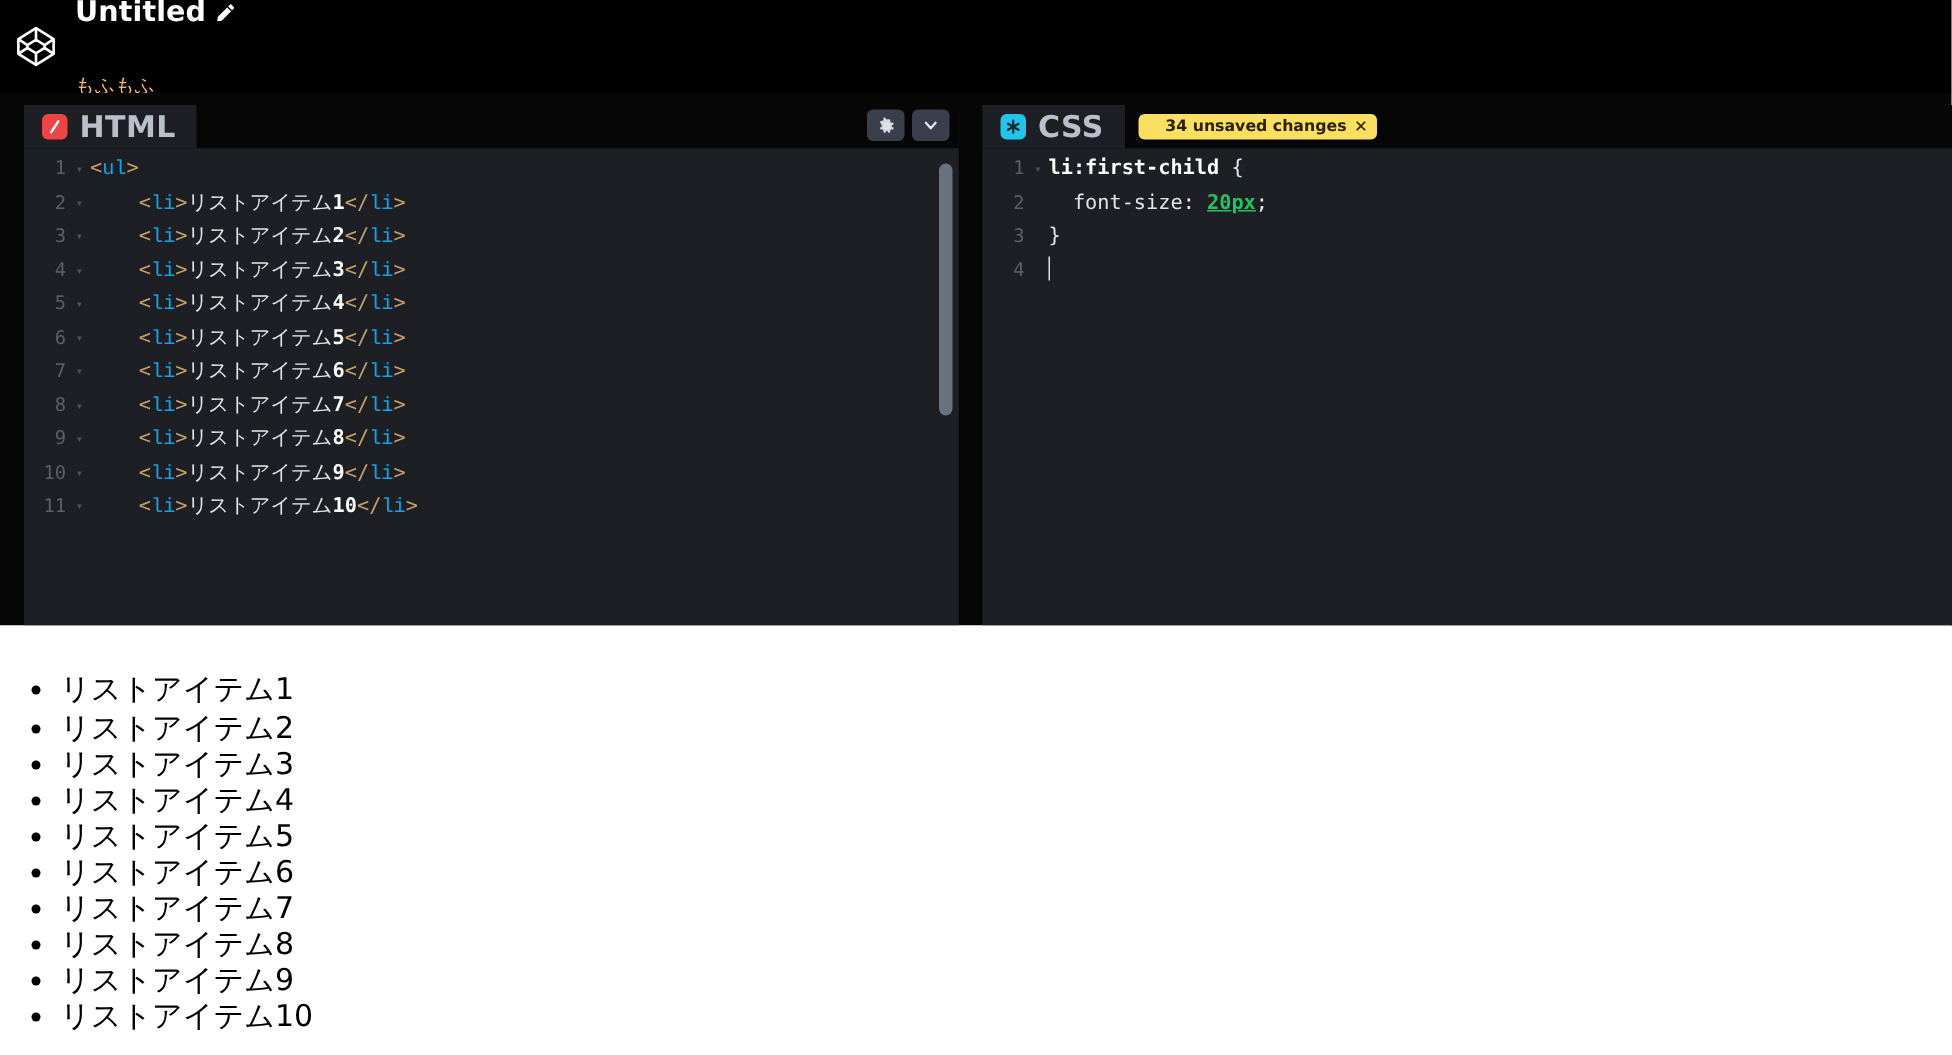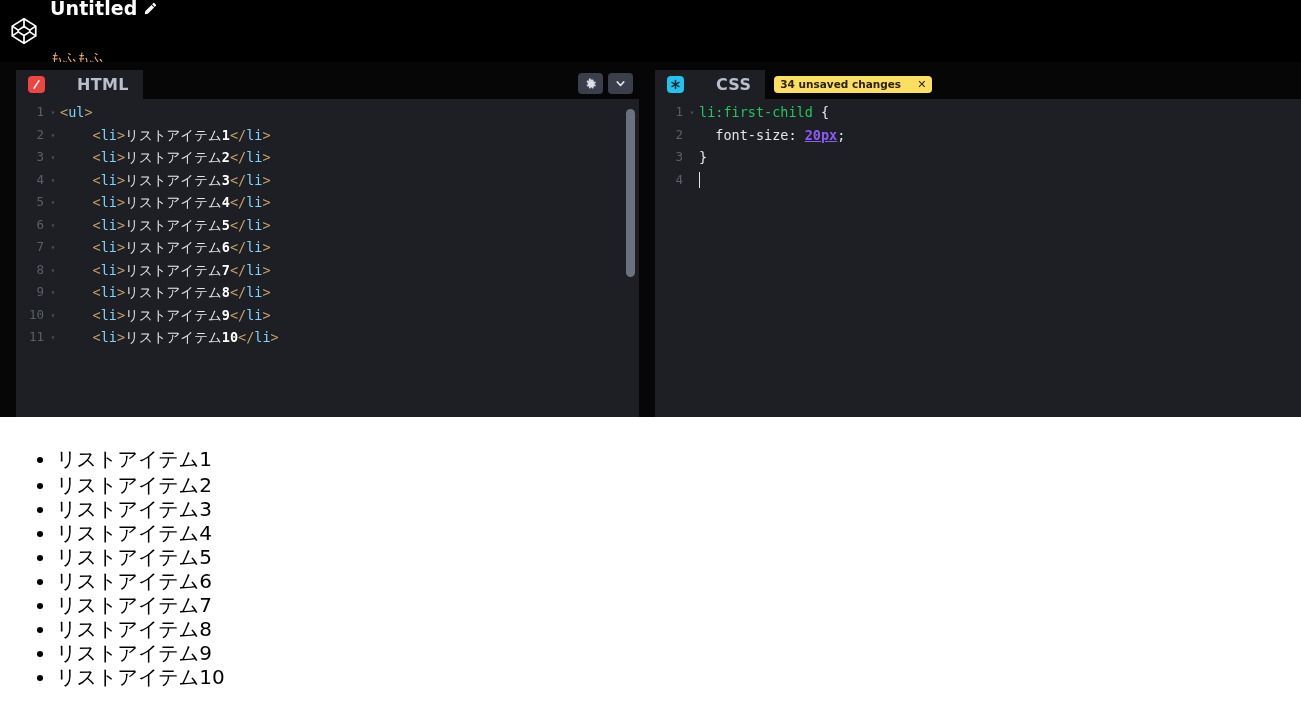--- a/index.html
+++ b/index.html
@@ -54,28 +54,28 @@
     height: 29px;
   }
   .tab-icon {
     width: 17px; height: 17px; border-radius: 4px;
     display: flex; align-items: center; justify-content: center;
     flex: 0 0 auto;
   }
   .tab-icon.html { background: #ef4444; }
   .tab-icon.css  { background: #22c3ec; }
   .tab-label {
-    color: #b9c0cb; font-size: 16px; font-weight: bold;
-    letter-spacing: 0.3px; line-height: 17px; margin-left: 24px;
+    color: #b9c0cb; font-size: 20px; font-weight: bold;
+    letter-spacing: 0.3px; line-height: 17px;
   }
   .badge {
-    display: inline-flex; align-items: center; gap: 16px;
+    display: inline-flex; align-items: center; gap: 5px;
     background: #fbdf60; color: #2b2000;
     font-size: 10.5px; font-weight: bold;
-    border-radius: 4px; padding: 2px 6px 3px 6px;
+    border-radius: 4px; padding: 2px 6px 3px 18px;
     margin-left: 9px; align-self: center; height: 17px;
   }
   .badge-x { font-size: 11px; font-weight: bold; line-height: 1; }
 
   .pane-actions {
     position: absolute; right: 6px; top: 3px;
     display: flex; gap: 5px;
   }
   .pane-btn {
     width: 25px; height: 21px; border-radius: 4px;
@@ -101,48 +101,48 @@
     width: 30px; text-align: right; color: #5b6068;
     flex: 0 0 auto; padding-right: 2px;
     font-size: 12.5px; line-height: 22.5px;
   }
   .fold {
     width: 14px; flex: 0 0 auto; color: #4e535c;
     font-size: 8px; line-height: 24px; text-align: center;
   }
   .ctext { line-height: 22.5px; }
 
-  .tk-tag    { color: #7dd3fc; }
+  .tk-tag    { color: #0ea5e9; font-family: Liberation Mono, monospace; }
   .tk-punc   { color: #c8a26a; }
   .tk-text   { color: #e6e6e6; }
   .tk-num    { color: #ffffff; font-weight: bold; }
-  .tk-sel    { color: #22c55e; font-weight: normal; }
+  .tk-sel    { color: #ffffff; font-weight: bold; }
   .tk-prop   { color: #e5e5e5; }
-  .tk-val    { color: #8b5cf6; font-weight: bold; text-decoration: underline; }
+  .tk-val    { color: #22c55e; font-weight: bold; text-decoration: underline; }
   .tk-brace  { color: #e8e8e8; }
 
   .caret {
     display: inline-block; width: 1px; height: 16px;
     background: #dfe3e8; vertical-align: -3px;
   }
 
   .scrollbar {
     position: absolute; right: 4px; width: 9px;
     border-radius: 5px; background: #6a717f;
   }
 
   
   #preview {
     position: absolute; left: 0; top: 417px;
     width: 1301px; height: 286px;
     background: #ffffff;
     overflow: hidden;
   }
   #preview-list {
-    margin: 0; padding: 28px 0 0 56px;
+    margin: 0; padding: 28px 0 0 40px;
     list-style: disc;
     font-family: "DejaVu Sans", "Liberation Sans", sans-serif;
     color: #000000;
   }
   #preview-list li {
     font-size: 20px; line-height: 24px;
   }
   #preview-list li.first {
     font-size: 20px; line-height: 28px;
   }

